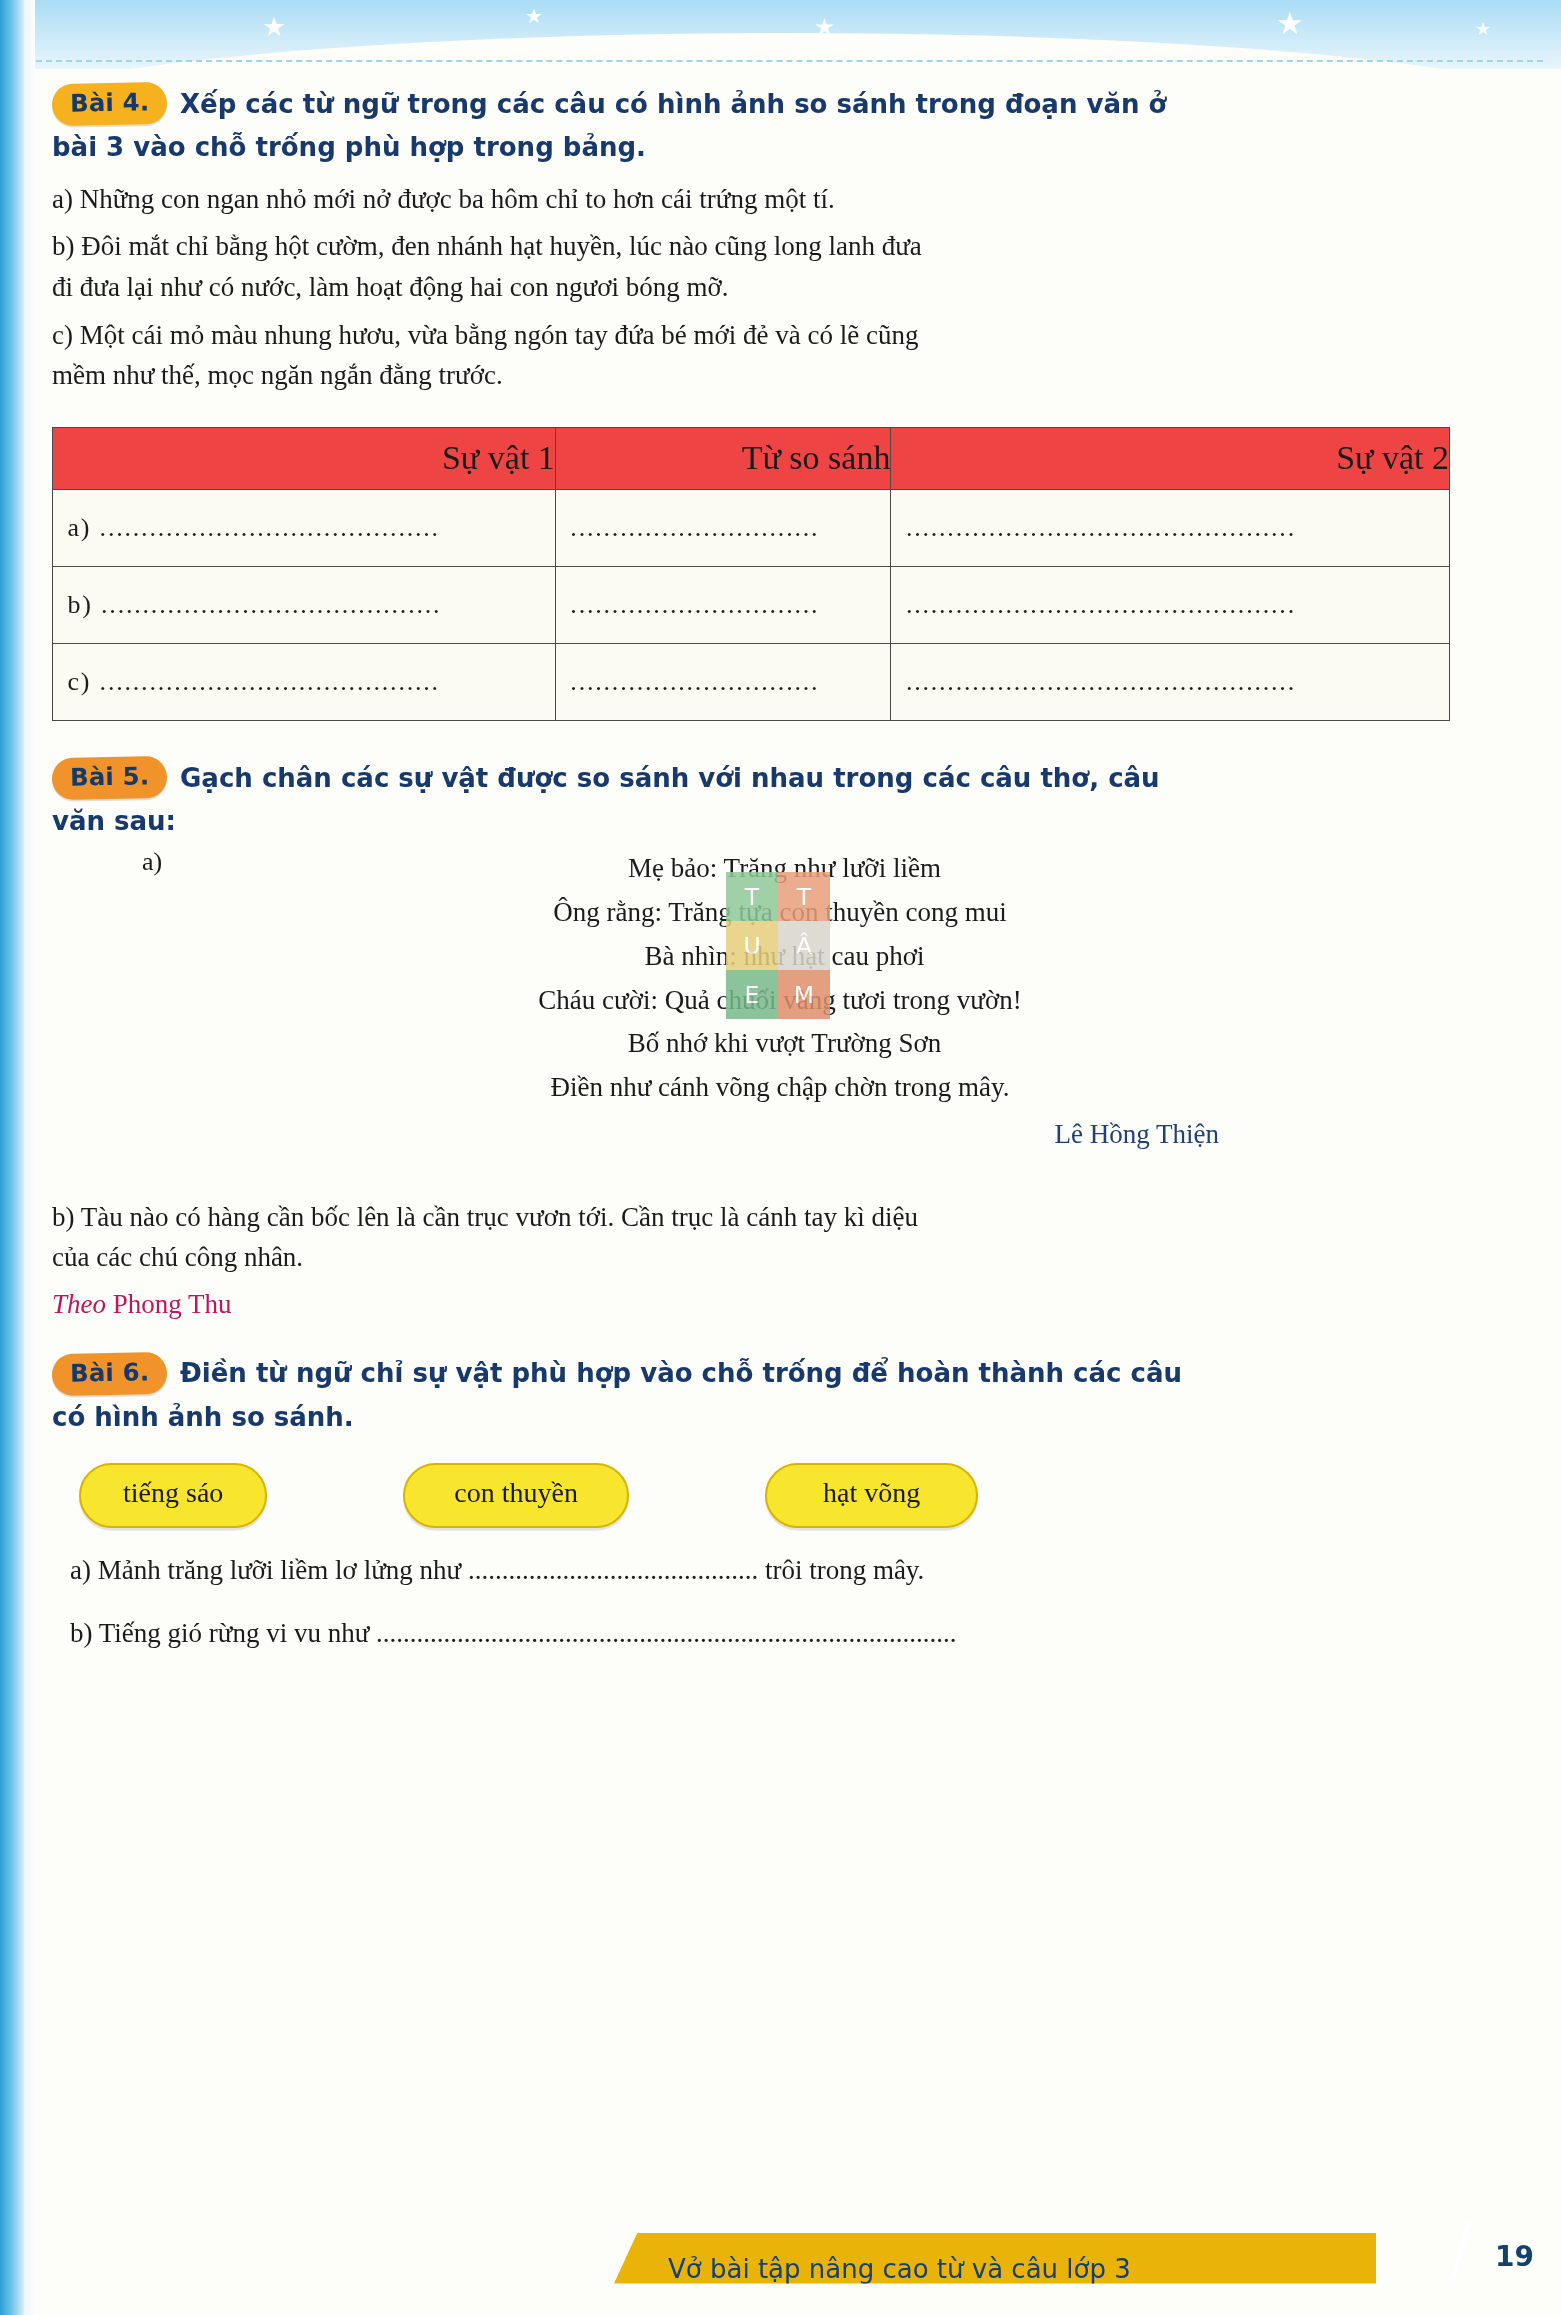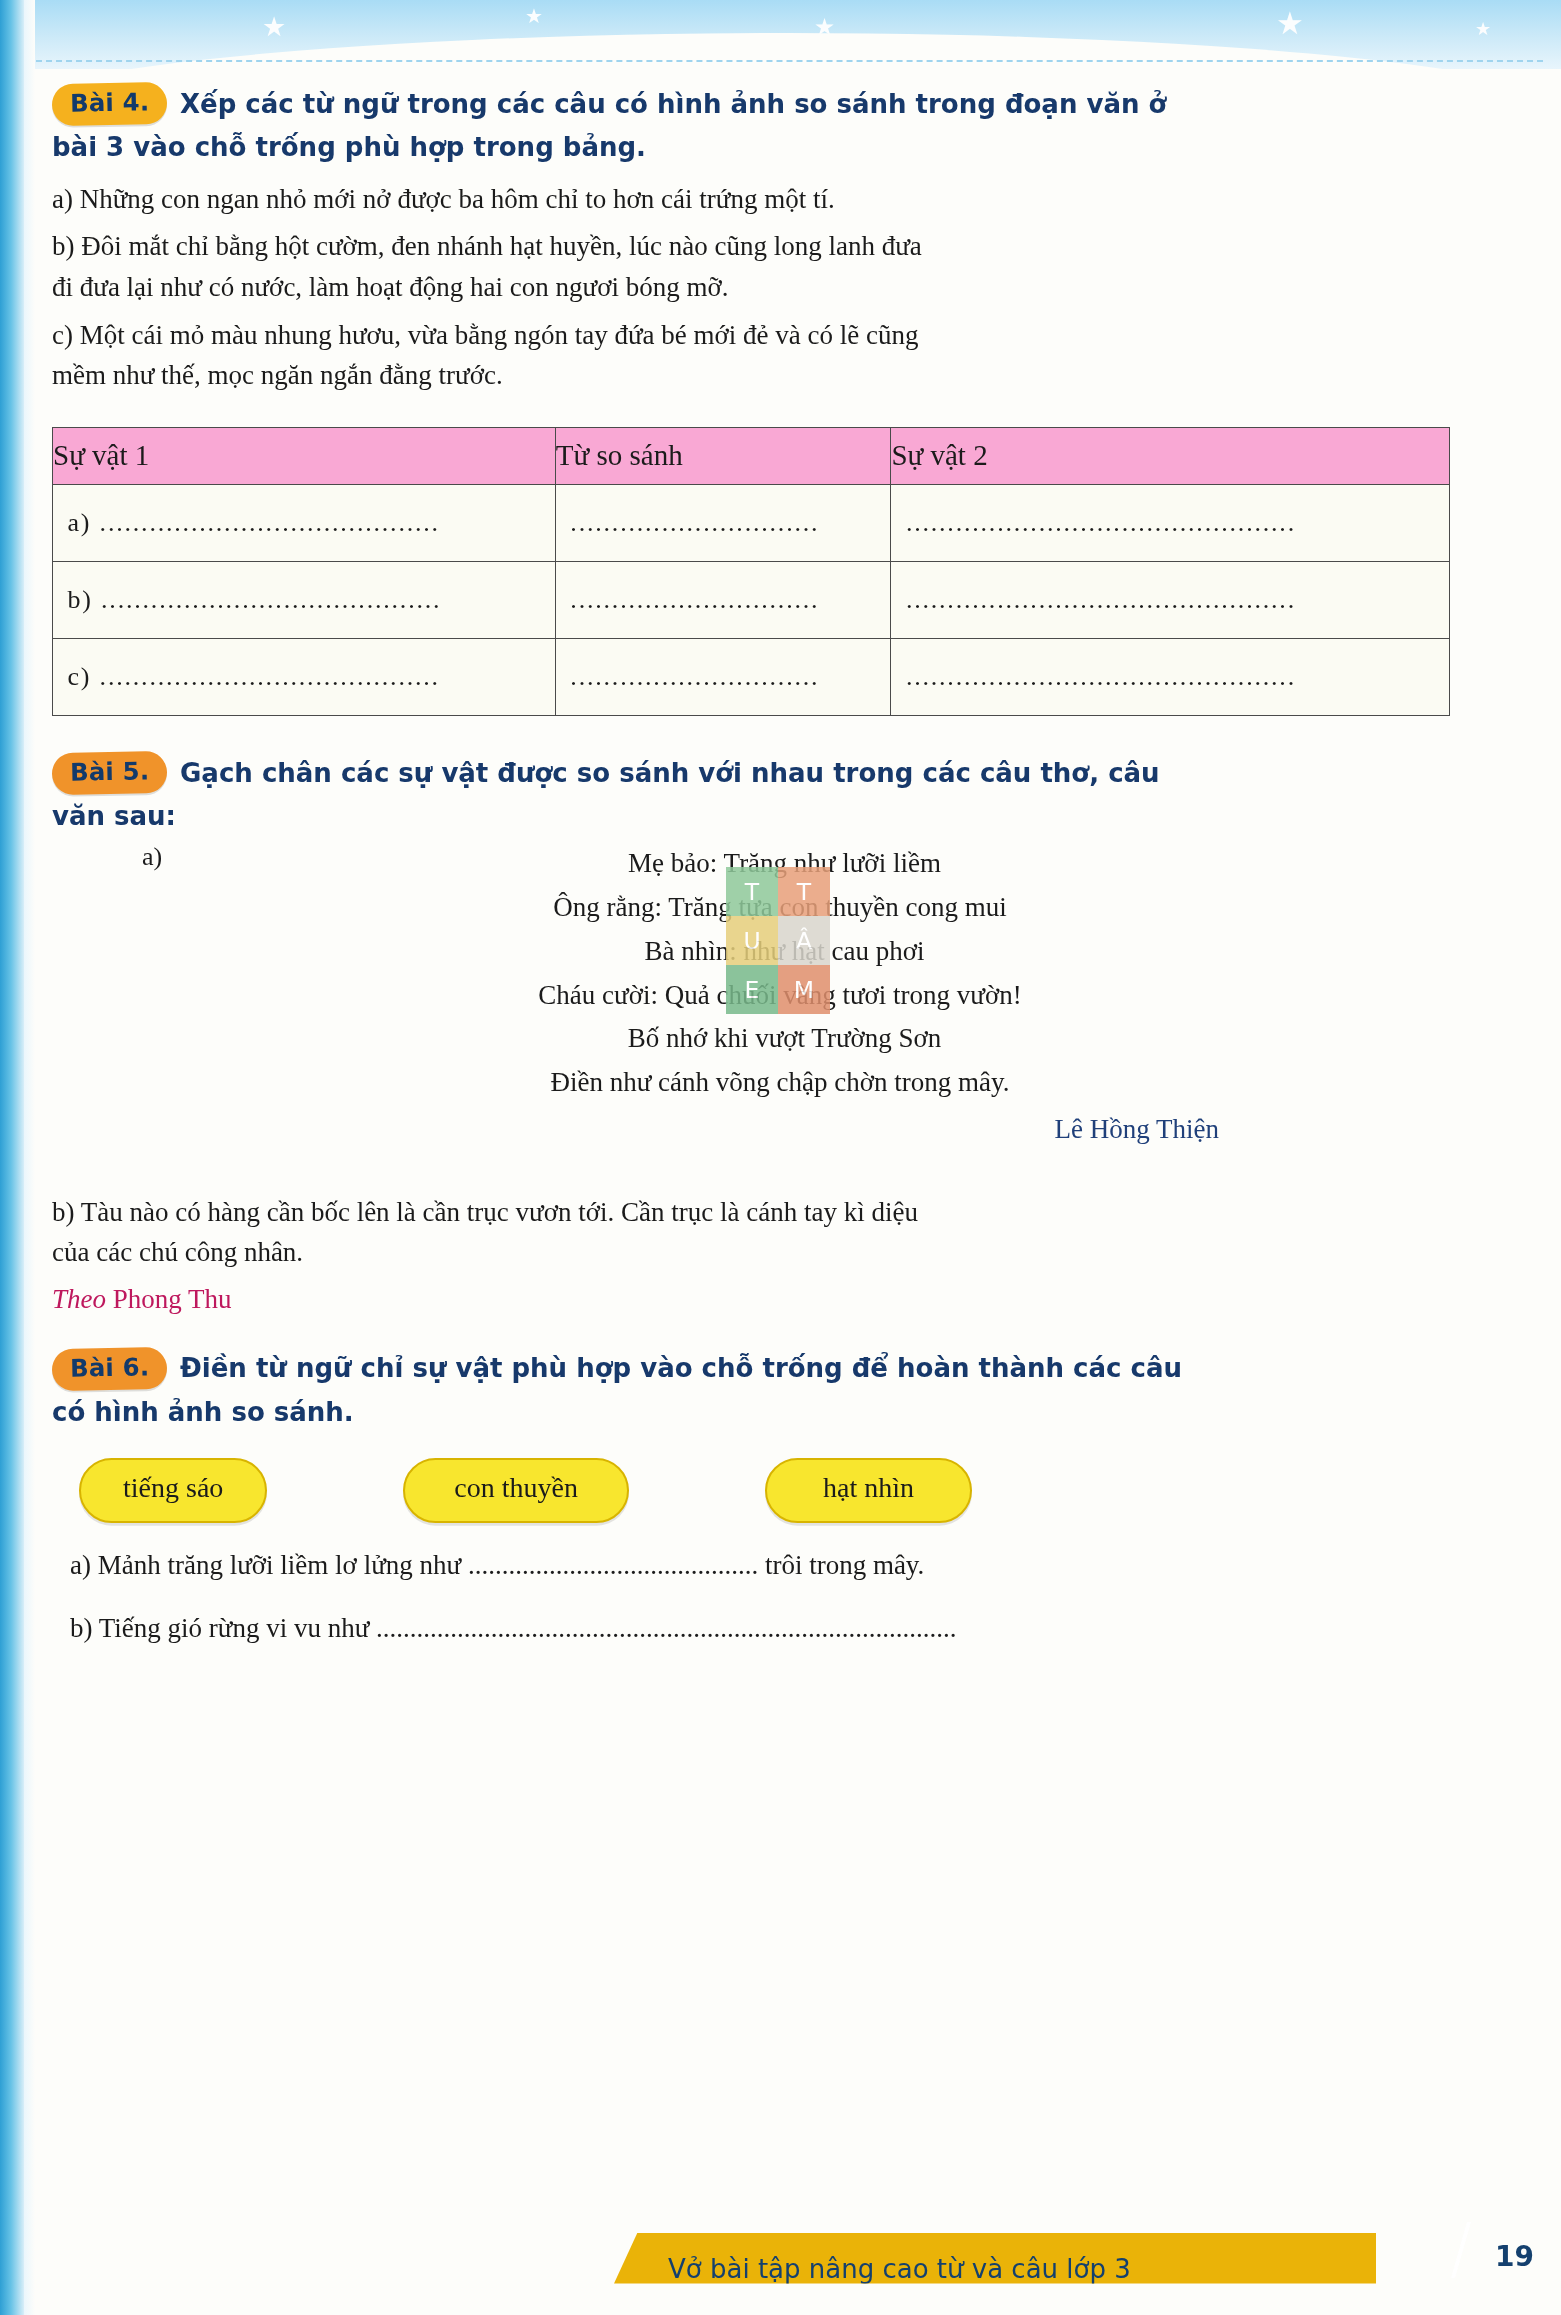--- a/index.html
+++ b/index.html
@@ -112,28 +112,28 @@
 
   
   table.cmp {
     margin-top: 31px;
     width: 1398px;
     border-collapse: collapse;
     background: #fbfbf3;
     table-layout: fixed;
   }
   table.cmp th {
-    background: #f9a8d4;
+    background: #ef4444;
     border: 1.8px solid #4a4a4a;
     font-family: "Liberation Serif", serif;
     font-weight: normal;
-    font-size: 29px;
+    font-size: 34px;
     color: #1b1b1b;
     padding: 11px 0 12.7px 0;
-    text-align: left;
+    text-align: right;
   }
   table.cmp td {
     border: 1.8px solid #4a4a4a;
     height: 76px;
     font-size: 26px;
     color: #1b1b1b;
     padding: 0 14.5px;
     vertical-align: middle;
     white-space: nowrap;
     overflow: hidden;
@@ -368,21 +368,21 @@
 
     <div class="ex-head" style="margin-top:33px;">
       <div class="badge orange">Bài 6.</div>
       <div class="ex-title">Điền từ ngữ chỉ sự vật phù hợp vào chỗ trống để hoàn thành các câu</div>
     </div>
     <div class="ex-title hang" style="margin-top:1.8px;">có hình ảnh so sánh.</div>
 
     <div class="chips">
       <div class="chip c1">tiếng sáo</div>
       <div class="chip c2">con thuyền</div>
-      <div class="chip c3">hạt nhìn</div>
+      <div class="chip c3">hạt võng</div>
     </div>
 
     <div class="fill">a) Mảnh trăng lưỡi liềm lơ lửng như ........................................... trôi trong mây.</div>
     <div class="fill">b) Tiếng gió rừng vi vu như ......................................................................................</div>
 
   </div>
 
   <div class="footer">
     <div class="footer-ribbon">
       <span class="footer-text">Vở bài tập nâng cao từ và câu lớp 3</span>

